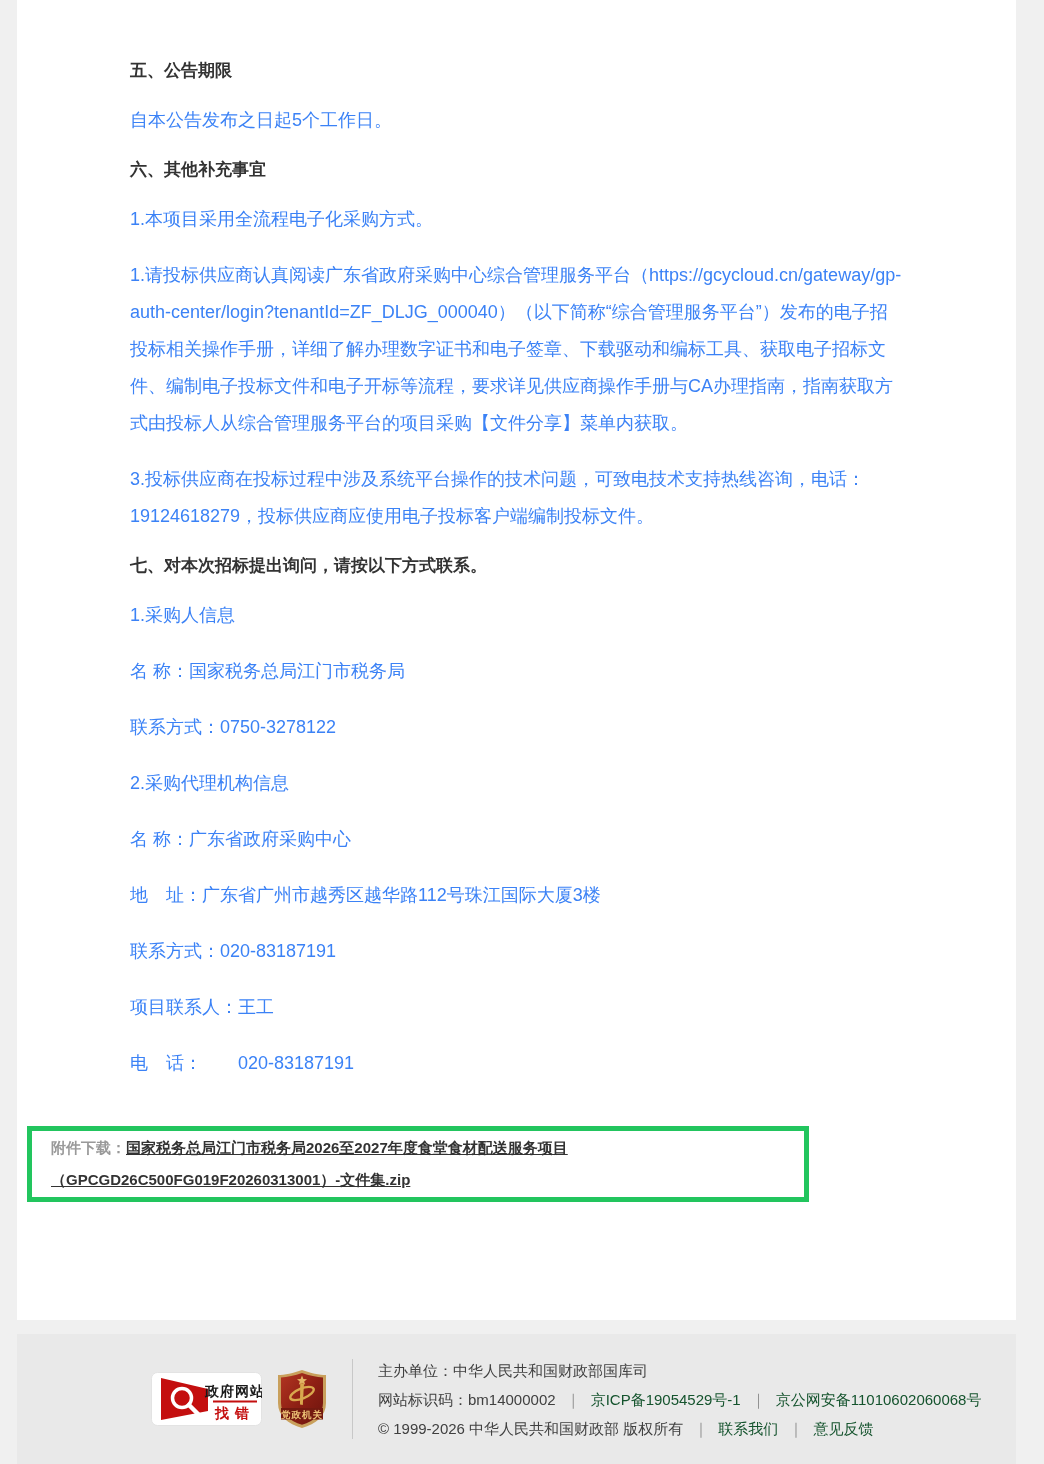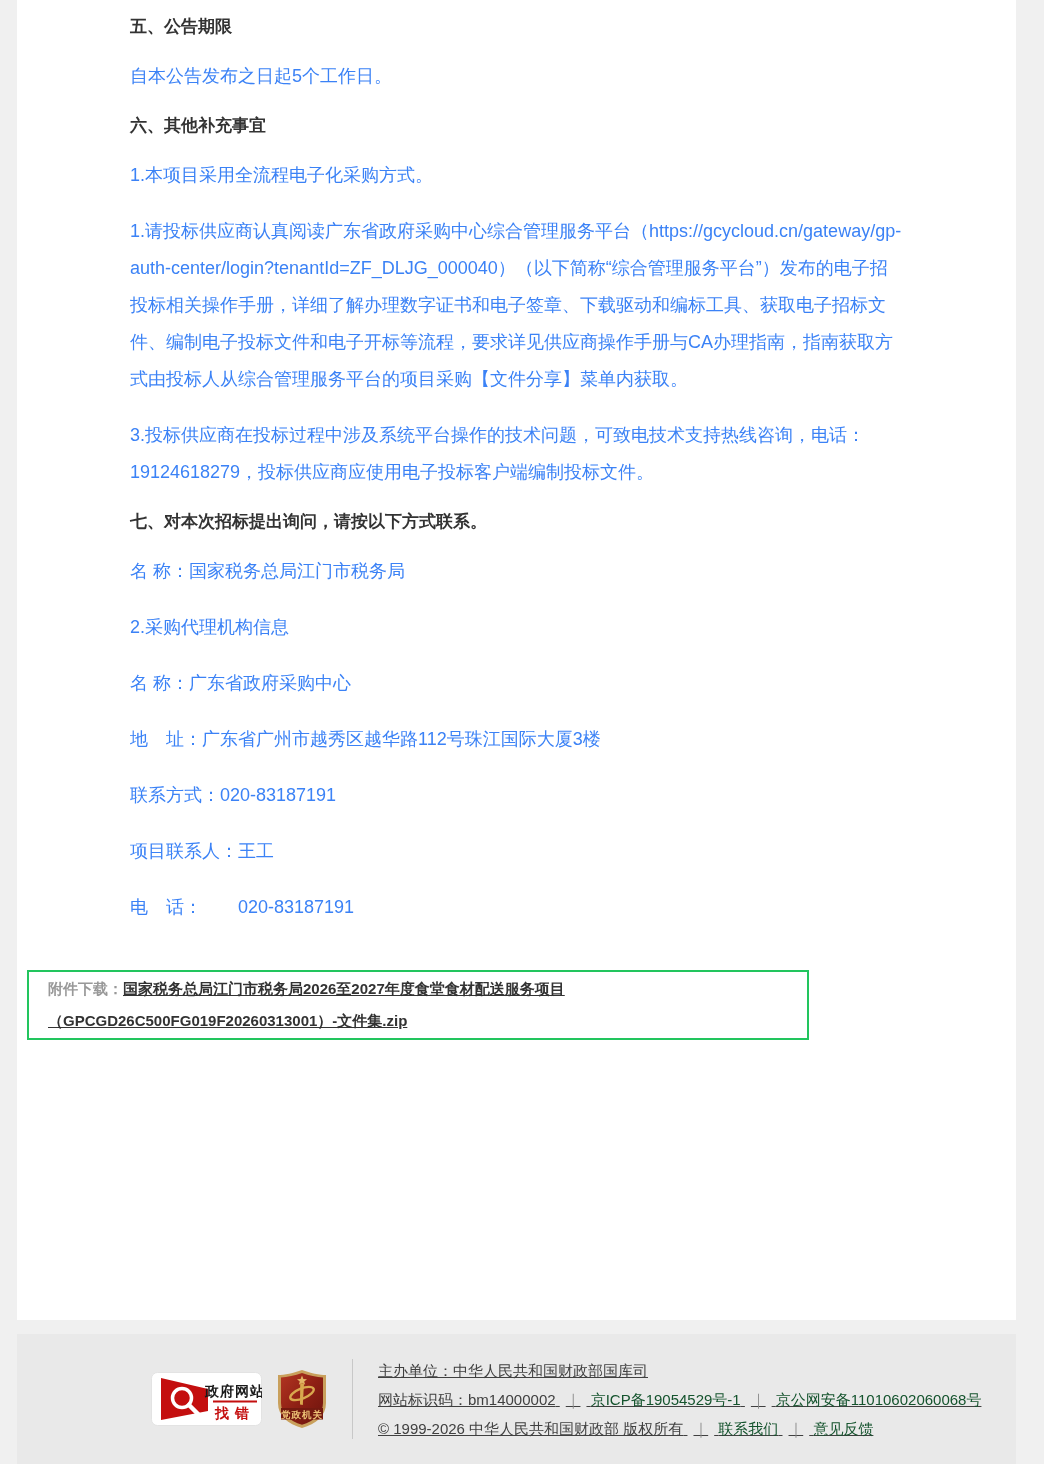--- a/index.html
+++ b/index.html
@@ -11,37 +11,38 @@
     font-family: "Liberation Sans", "DejaVu Sans", sans-serif;
   }
   .main {
     position: absolute; left: 17px; top: 0;
     width: 999px; height: 1320px;
     background: #ffffff;
     box-sizing: border-box;
   }
   .article {
     padding: 15px 111px 0 113px;
+    margin-top: 44px;
   }
   .article h3 {
     font-size: 17px; line-height: 24px;
     font-weight: bold; color: #333333;
     margin: 0 0 19px 0;
   }
   .article p {
     font-size: 18px; line-height: 37px;
     color: #3b82f6;
     margin: 0 0 19px 0;
     word-break: break-word;
   }
   .attachment {
     margin: 44px 0 0 10px;
     width: 782px;
     box-sizing: border-box;
-    border: 2px solid #22c55e;
+    border: 5px solid #22c55e;
     padding: 1px 19px;
     font-size: 15px;
     line-height: 32px;
   }
   .att-label { color: #999999; font-weight: bold; }
   .att-link {
     color: #333333; font-weight: bold;
     text-decoration: underline;
     cursor: pointer;
   }
@@ -57,38 +58,40 @@
     box-sizing: border-box;
   }
   .badge-error { display: block; width: 111px; height: 54px; margin-right: 14px; cursor: pointer; }
   .badge-party { display: block; width: 52px; height: 60px; cursor: pointer; }
   .f-divider {
     width: 1px; height: 80px;
     background: #c8c8c8;
     margin: 0 25px 0 24px;
     flex: 0 0 auto;
   }
-  .f-text { font-size: 15px; color: #404040; text-decoration: underline; }
+  .f-text { font-size: 15px; color: #404040; }
   .f-line { line-height: 29px; white-space: nowrap; }
   .f-line a { color: #14532d; text-decoration: none; cursor: pointer; }
   .sep { color: #8a8a8a; margin: 0 6px; }
 </style>
 </head>
 <body>
 
 <div class="main">
   <div class="article">
       <h3>五、公告期限</h3>
       <p>自本公告发布之日起5个工作日。</p>
       <h3>六、其他补充事宜</h3>
       <p>1.本项目采用全流程电子化采购方式。</p>
       <p>1.请投标供应商认真阅读广东省政府采购中心综合管理服务平台（https://gcycloud.cn/gateway/gp-auth-center/login?tenantId=ZF_DLJG_000040）（以下简称“综合管理服务平台”）发布的电子招投标相关操作手册，详细了解办理数字证书和电子签章、下载驱动和编标工具、获取电子招标文件、编制电子投标文件和电子开标等流程，要求详见供应商操作手册与CA办理指南，指南获取方式由投标人从综合管理服务平台的项目采购【文件分享】菜单内获取。</p>
       <p>3.投标供应商在投标过程中涉及系统平台操作的技术问题，可致电技术支持热线咨询，电话：19124618279，投标供应商应使用电子投标客户端编制投标文件。</p>
       <h3>七、对本次招标提出询问，请按以下方式联系。</h3>
+      <p>1.采购人信息</p>
       <p>名 称：国家税务总局江门市税务局</p>
+      <p>联系方式：0750-3278122</p>
       <p>2.采购代理机构信息</p>
       <p>名 称：广东省政府采购中心</p>
       <p>地　址：广东省广州市越秀区越华路112号珠江国际大厦3楼</p>
       <p>联系方式：020-83187191</p>
       <p>项目联系人：王工</p>
       <p>电　话：　　020-83187191</p>
     </div>
 
   <div class="attachment">
     <span class="att-label">附件下载：</span><a class="att-link">国家税务总局江门市税务局2026至2027年度食堂食材配送服务项目（GPCGD26C500FG019F20260313001）-文件集.zip</a>

